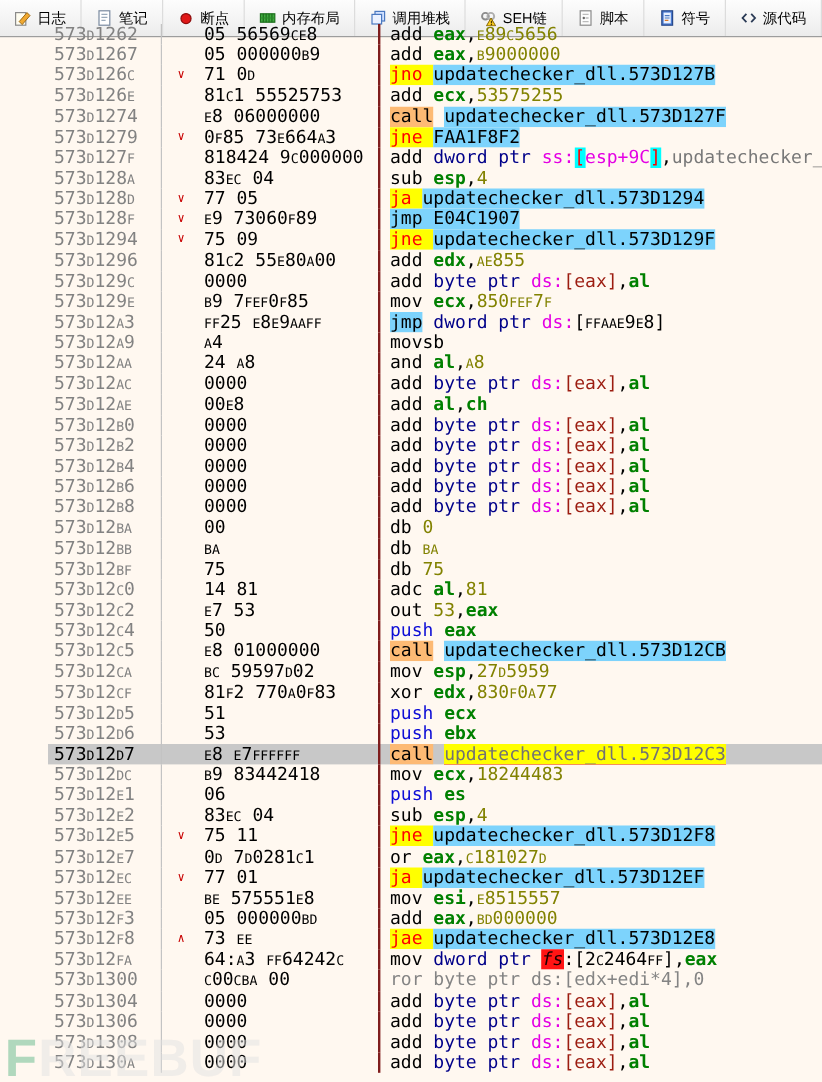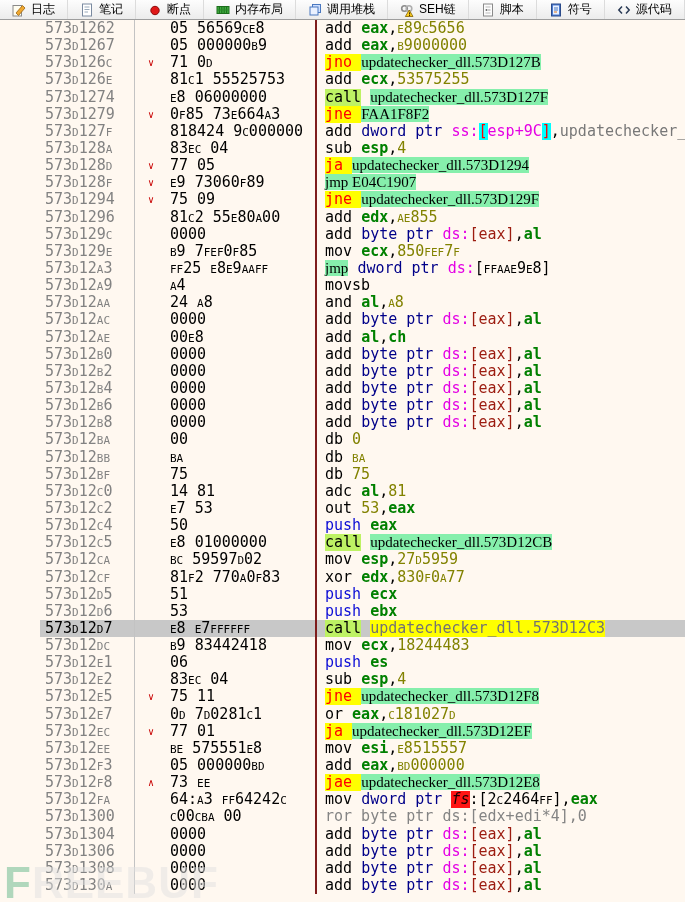--- a/index.html
+++ b/index.html
@@ -3,21 +3,21 @@
 <meta charset="utf-8">
 <style>
   html,body{margin:0;padding:0;}
   body{
     width:685px;height:902px;overflow:hidden;position:relative;
     background:#fff8f0;
     font-family:"DejaVu Sans Mono","Liberation Mono",monospace;
   }
   
   .tabbar{
-    height:20px;display:flex;align-items:stretch;
+    height:31px;display:flex;align-items:stretch;
     background:linear-gradient(#fdfdfd,#ececec);
     border-bottom:1px solid #9d9d9d;
     font-family:"Liberation Sans","DejaVu Sans",sans-serif;
     font-size:12px;color:#000;box-sizing:border-box;white-space:nowrap;
   }
   .tab{display:flex;align-items:center;gap:5px;padding:0 12px;border-right:1px solid #dcdcdc;cursor:default;}
   .tab .ticon{display:flex;align-items:center;}
   .tab svg{width:14px;height:14px;}
   .tab-spacer{flex:1;}
   .mag{display:flex;align-items:center;padding:0 8px;}
@@ -39,22 +39,22 @@
   .c-t{color:#000089;}
   .c-s{color:#e400e4;}
   .c-r{color:#008000;font-weight:bold;}
   .c-v{color:#828200;}
   .c-k{color:#000;}
   .c-e{color:#9c1c10;}
   .c-b{color:#0d0dd6;}
   .c-u{color:#787878;}
   .c-g{color:#848484;}
   .c-J{color:#ff0000;background:#ffff00;}
-  .c-B{color:#000;background:#86efac;font-family:Liberation Serif, serif;}
-  .c-C{color:#000;background:#bef264;}
+  .c-B{color:#000;background:#7dd3fc;}
+  .c-C{color:#000;background:#fdba74;}
   .c-X{color:#ff0000;background:#00ffff;}
   .c-U{color:#737373;background:#ffff00;box-shadow:0 2px 0 #ff0000;}
   .c-F{color:#1a0000;background:#ff1414;font-style:italic;}
   .row.gray .col-d{color:#848484;}
   
   .watermark{
     position:absolute;left:4px;bottom:-6px;z-index:2;pointer-events:none;
     font-family:"Liberation Sans","DejaVu Sans",sans-serif;
     font-weight:bold;font-size:44px;letter-spacing:1px;opacity:.5;
   }

